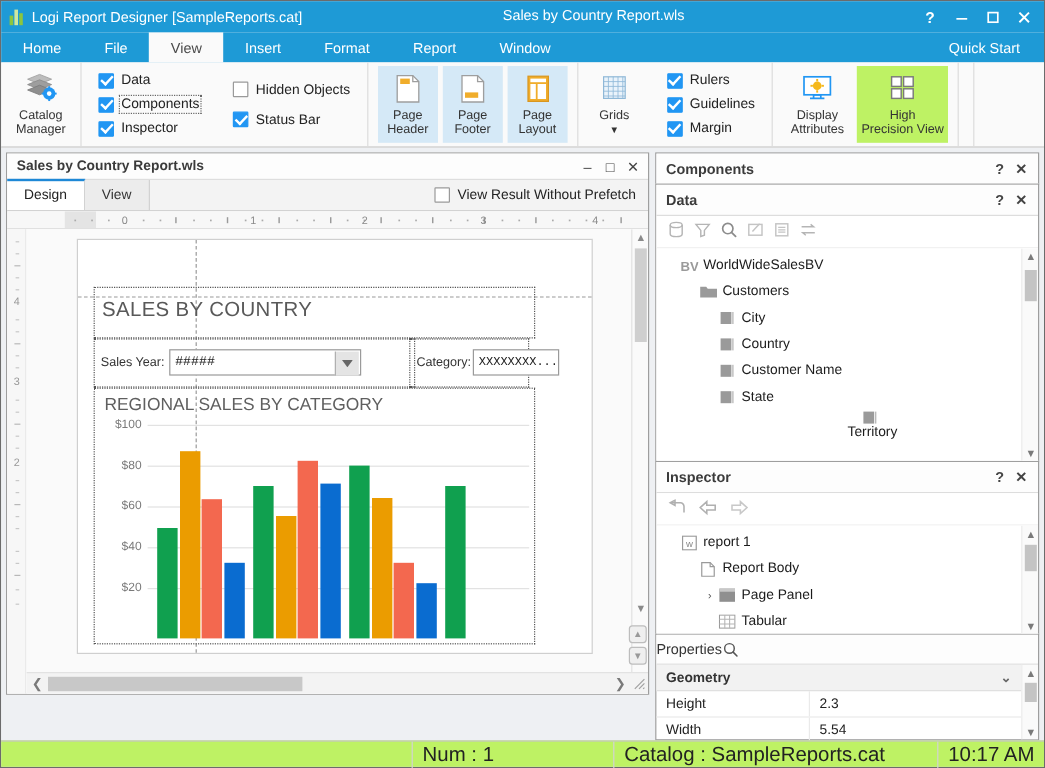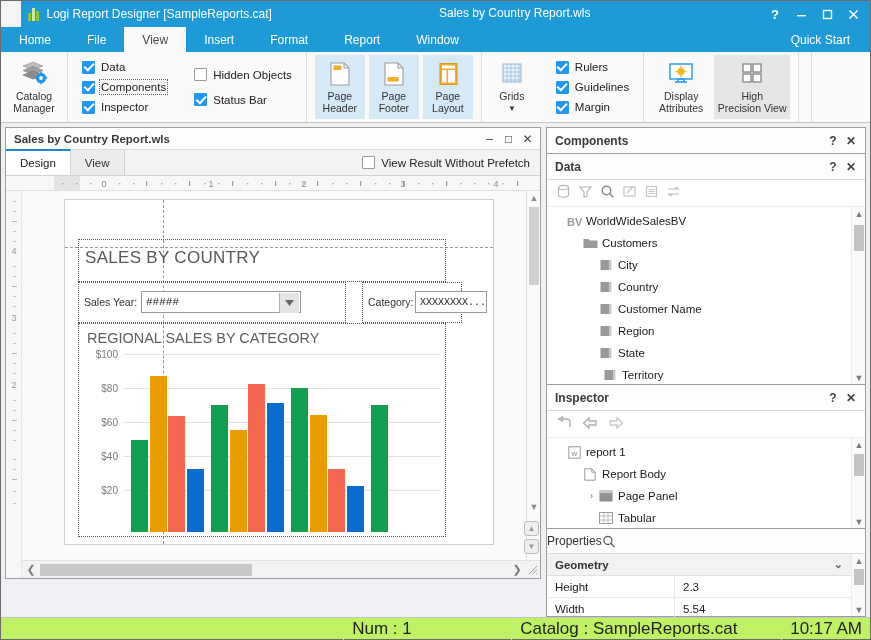--- a/index.html
+++ b/index.html
@@ -16,21 +16,21 @@
   #app {
     position:absolute; inset:0;
     border: 1px solid #6b6b6b;
     display:flex; flex-direction:column;
     background:#f4f4f6;
   }
 
   
   .titlebar {
     height: 26px; background:#1e9ad6; color:#fff;
-    display:flex; align-items:center; position:relative; flex:0 0 26px;margin-left:20px;
+    display:flex; align-items:center; position:relative; flex:0 0 26px;
   }
   .logo { margin-left:7px; display:flex; align-items:flex-end; gap:1.5px; height:13px; }
   .logo i { display:block; width:2.5px; background:#8cc63f; }
   .logo i:nth-child(1){height:8px;background:#8cc63f;}
   .logo i:nth-child(2){height:13px;background:#cfe8a0;}
   .logo i:nth-child(3){height:10px;background:#8cc63f;}
   .app-title { margin-left:8px; font-size:12px; color:#fff; white-space:nowrap; }
   .doc-title { position:absolute; left:418px; top:5px; font-size:12px; color:#fff; }
   .win-btns { position:absolute; right:4px; top:0; height:26px; display:flex; align-items:center; }
   .win-btn { width:26px; height:22px; display:flex; align-items:center; justify-content:center;
@@ -54,21 +54,21 @@
   }
   .rgroup { display:flex; align-items:center; padding:0 6px; border-right:1px solid #dcdcdc; height:100%;}
   .rgroup.nb { border-right:none; }
   .big-btn {
     width:50px; height:64px; display:flex; flex-direction:column; align-items:center;
     justify-content:flex-start; padding-top:4px; font-size:10.5px; color:#333; text-align:center;
     line-height:11.5px; margin:0 2px;
   }
   .big-btn.w58{width:58px;}
   .big-btn.hl { background:#d5e9f7; }
-  .big-btn.hl2 { background:#e5e5e5; }
+  .big-btn.hl2 { background:#bef264; }
   .big-icon { height:30px; display:flex; align-items:center; justify-content:center; margin-bottom:2px; }
   .chk-col { display:flex; flex-direction:column; justify-content:center; gap:7px; padding:0 8px; height:100%;}
   .chk { display:flex; align-items:center; gap:6px; font-size:11.5px; color:#222; white-space:nowrap;}
   .box { width:13px; height:13px; border:1px solid #9a9a9a; background:#fff; border-radius:1px;
          display:inline-flex; align-items:center; justify-content:center; flex:0 0 13px;}
   .box.on { background:#2196f3; border-color:#2196f3; }
   .box.on::after { content:""; display:block; width:4px; height:7.5px; border:solid #fff;
                    border-width:0 2px 2px 0; transform:rotate(43deg) translate(-0.5px,-1px); }
   .chk-label.dotted { outline:1px dotted #666; outline-offset:1px; }
 
@@ -113,21 +113,21 @@
     position:absolute; left:42px; top:8px; width:430px; height:346px; background:#fff;
     border:1px solid #cfcfcf;
   }
   .guide-v { position:absolute; left:98px; top:0; bottom:0; border-left:1px dashed #9a9a9a; }
   .guide-h { position:absolute; left:0; right:0; top:47px; border-top:1px dashed #9a9a9a; }
 
   .sect { position:absolute; border:1px dotted #555; }
   .sec-title { left:56px; top:48px; width:368px; height:43px; }
   .sec-title .hdg { position:absolute; left:6px; top:8px; font-size:17px; color:#595959; letter-spacing:0.3px; }
   .sec-params { left:56px; top:91px; width:268px; height:41px; }
-  .sec-params2 { left:340px; top:91px; width:100px; height:41px; }
+  .sec-params2 { left:319px; top:91px; width:100px; height:41px; }
   .p-label { position:absolute; font-size:10.5px; color:#333; }
   .p-input { position:absolute; border:1px solid #9a9a9a; background:#fff; height:22px;
              font-size:11px; color:#222; display:flex; align-items:center; padding-left:4px;
              font-family:"Liberation Mono", monospace; }
   .p-drop { position:absolute; right:1px; top:1px; width:20px; height:20px; background:#e4e4e4;
             border-left:1px solid #b0b0b0; display:flex; align-items:center; justify-content:center; }
 
   .sec-chart { left:56px; top:132px; width:368px; height:214px; }
   .chart-title { position:absolute; left:8px; top:6px; font-size:14.5px; color:#5f5f5f; }
   .chart-plot { position:absolute; left:44px; top:30px; right:4px; bottom:4px; }
@@ -709,33 +709,23 @@
                 <span>Customer Name</span>
               </div>
               <div class="tnode" style="padding-left: 38px;">
                 <span class="tw"></span>
                 <span class="ticon">
                   <svg width="13" height="12" viewBox="0 0 13 12">
                     <rect x="0.5" y="1" width="9" height="10" fill="#9a9a9a"></rect>
                     <rect x="10.2" y="1" width="1.1" height="10" fill="#b8b8b8"></rect>
                   </svg>
                 </span>
-                <span>Region</span>
-              </div>
-              <div class="tnode" style="padding-left: 38px;">
-                <span class="tw"></span>
-                <span class="ticon">
-                  <svg width="13" height="12" viewBox="0 0 13 12">
-                    <rect x="0.5" y="1" width="9" height="10" fill="#9a9a9a"></rect>
-                    <rect x="10.2" y="1" width="1.1" height="10" fill="#b8b8b8"></rect>
-                  </svg>
-                </span>
                 <span>State</span>
               </div>
-              <div class="tnode" style="padding-left: 42px;">
+              <div class="tnode" style="padding-left: 42px; flex-direction: column;">
                 <span class="tw"></span>
                 <span class="ticon">
                   <svg width="13" height="12" viewBox="0 0 13 12">
                     <rect x="0.5" y="1" width="9" height="10" fill="#9a9a9a"></rect>
                     <rect x="10.2" y="1" width="1.1" height="10" fill="#b8b8b8"></rect>
                   </svg>
                 </span>
                 <span>Territory</span>
               </div>
             </div>

